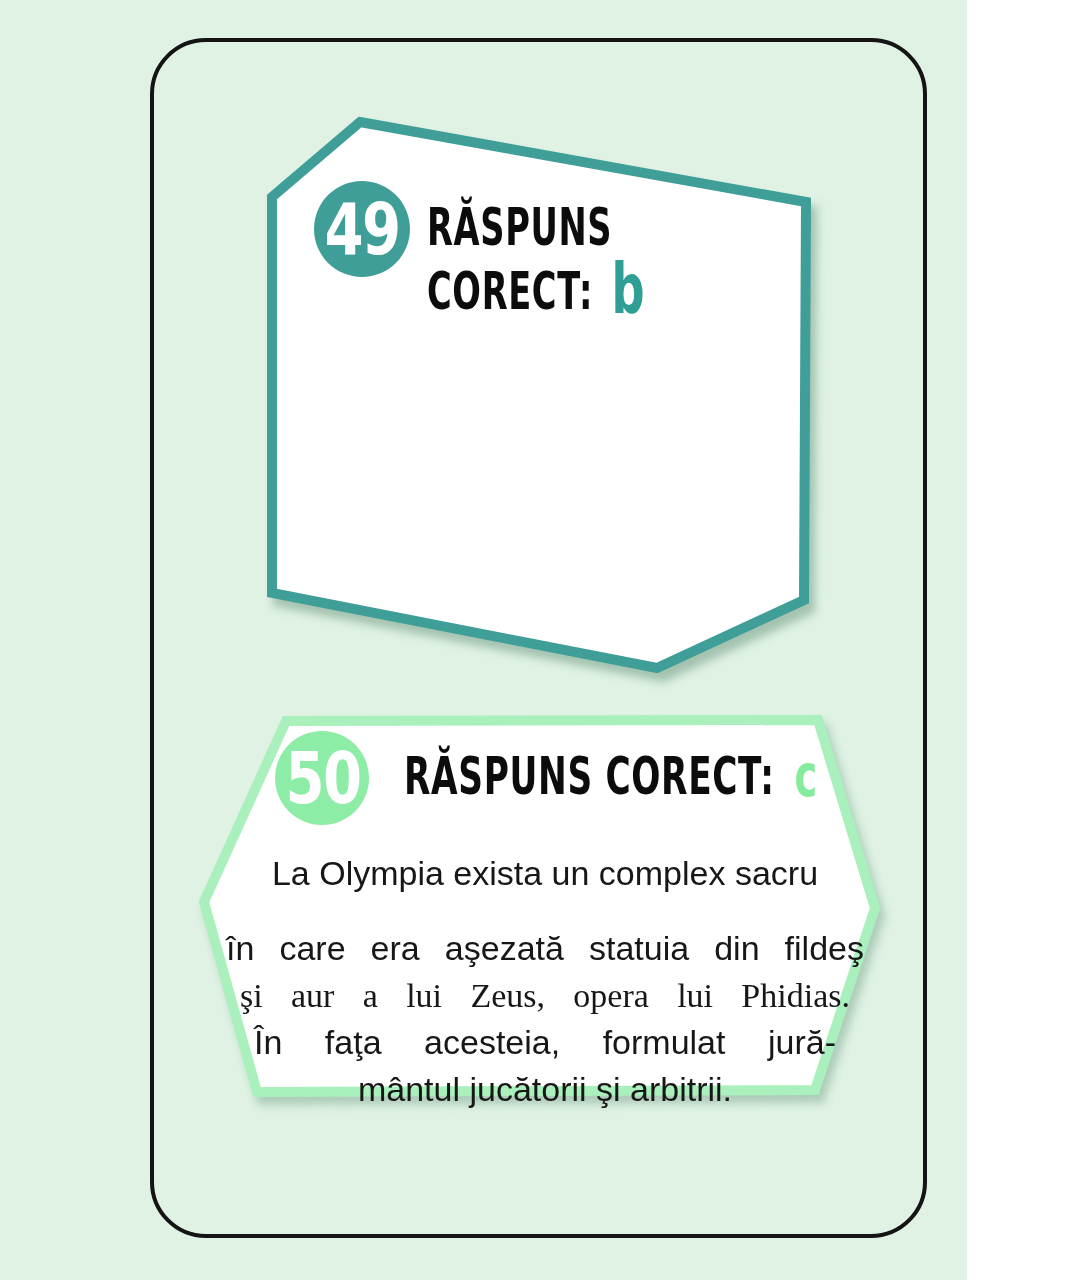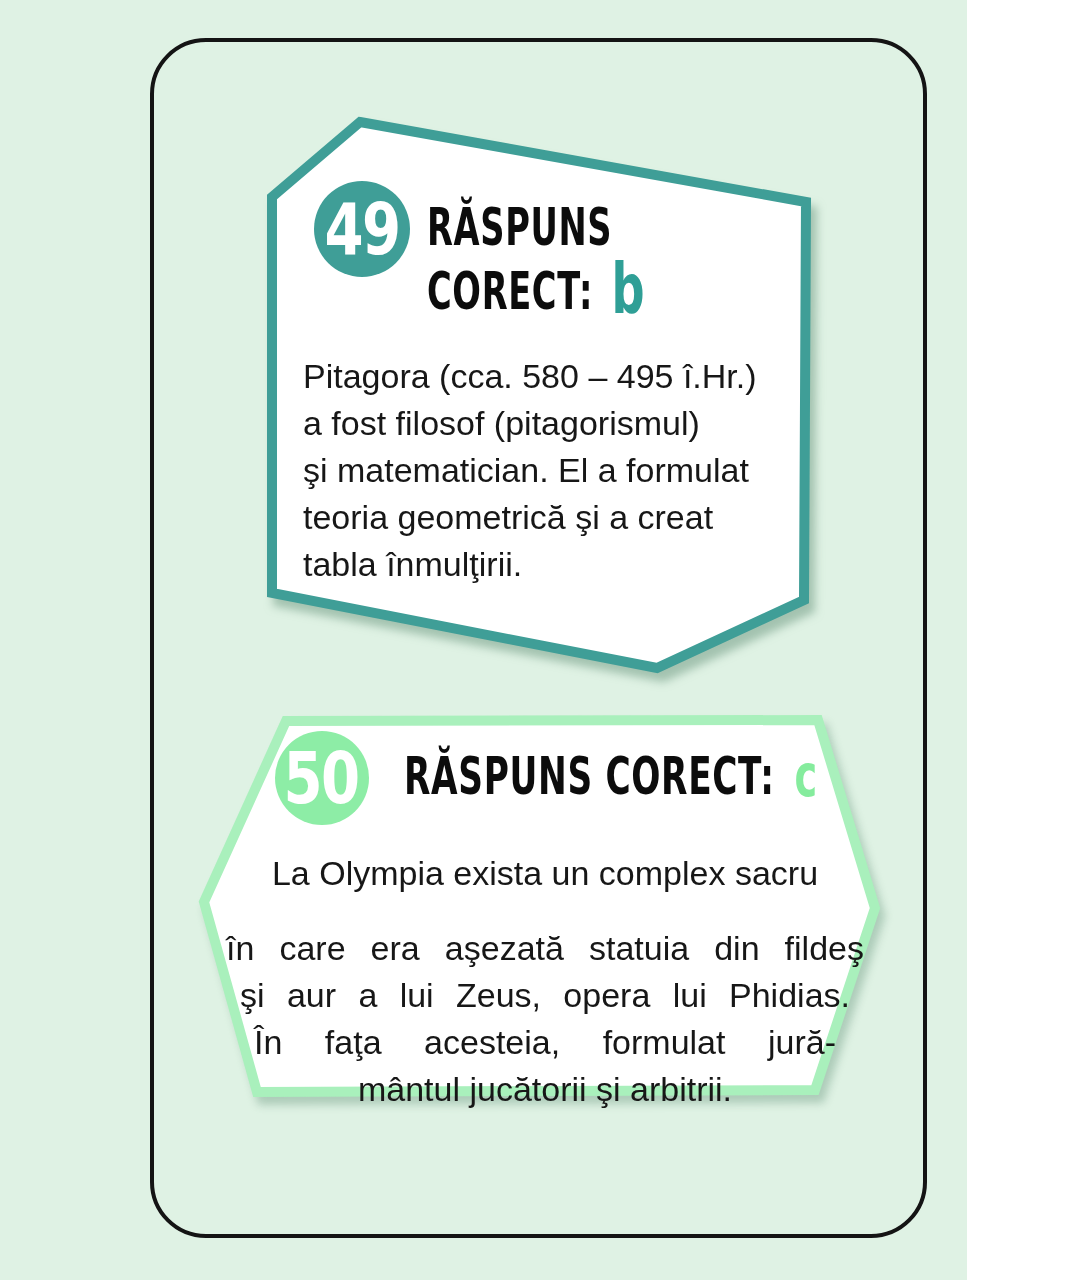--- a/index.html
+++ b/index.html
@@ -11,21 +11,21 @@
   .frame{
     position:absolute;left:150px;top:38px;width:777px;height:1200px;
     border:4px solid #141414;border-radius:56px;box-sizing:border-box;
   }
   svg.hex{position:absolute;left:0;top:0;width:1078px;height:1280px;pointer-events:none;}
   svg.hex1{filter:drop-shadow(6px 9px 4px rgba(104,148,124,0.50));}
   svg.hex2{filter:drop-shadow(5px 8px 4px rgba(114,158,133,0.45));}
 
   .badge{
     position:absolute;border-radius:50%;
-    display:flex;align-items:center;justify-content:flex-end;
+    display:flex;align-items:center;justify-content:flex-start;
   }
   .badge1{left:314px;top:181px;width:96px;height:96px;}
   .badge2{left:275px;top:731px;width:94px;height:94px;}
   .badge .num{
     color:#ffffff;font-weight:800;font-size:72px;line-height:1;
     font-family:"DejaVu Sans",sans-serif;
     transform:scaleX(0.78);letter-spacing:-2px;
   }
 
   .title{
@@ -42,21 +42,21 @@
   .ans-b{font-size:70px;margin-left:28px;line-height:0;position:relative;top:4px;}
   .ans-c{font-size:58px;margin-left:30px;line-height:0;position:relative;top:2px;}
 
   .body-text{position:absolute;color:#171717;font-size:34px;line-height:47px;}
   .body1{left:303px;top:353px;width:525px;text-align:left;}
   .body2{left:222px;top:850px;width:646px;}
   .body2 .bl{display:block;}
   .body2 .al-center{text-align:center;}
   .body2 .al-just{text-align:justify;text-align-last:justify;}
   .body2 .pad1{padding:0 4px;margin-top:28px;}
-  .body2 .pad2{padding:0 18px;}
+  .body2 .pad2{padding:0 18px;font-family:Liberation Serif, serif;}
   .body2 .pad3{padding:0 32px;}
 </style>
 </head>
 <body>
 
 <div id="stage">
 
   <div class="mint-bg" style="background: rgb(223, 242, 228);"></div>
 
   <div class="frame" style="border-color: rgb(20, 20, 20);"></div>
@@ -71,27 +71,20 @@
 
   <div class="badge badge1" style="background: rgb(63, 158, 151);">
     <span class="num">49</span>
   </div>
 
   <div class="title title1">
     <div>RĂSPUNS</div>
     <div><span>CORECT:</span><span class="ans-letter ans-b" style="color: rgb(47, 159, 150);">b</span></div>
   </div>
 
-  <div class="body-text body1">
-    <div class="bl">Pitagora (cca. 580 – 495 î.Hr.)</div>
-    <div class="bl">a fost filosof (pitagorismul)</div>
-    <div class="bl">şi matematician. El a formulat</div>
-    <div class="bl">teoria geometrică şi a creat</div>
-    <div class="bl">tabla înmulţirii.</div>
-  </div>
 
   <div class="badge badge2" style="background: rgb(141, 237, 166);">
     <span class="num">50</span>
   </div>
 
   <div class="title title2"><span>RĂSPUNS CORECT:</span><span class="ans-letter ans-c" style="color: rgb(133, 236, 157);">c</span></div>
 
   <div class="body-text body2">
     <div class="bl al-center">La Olympia exista un complex sacru</div>
     <div class="bl al-just pad1">în care era aşezată statuia din fildeş</div>

